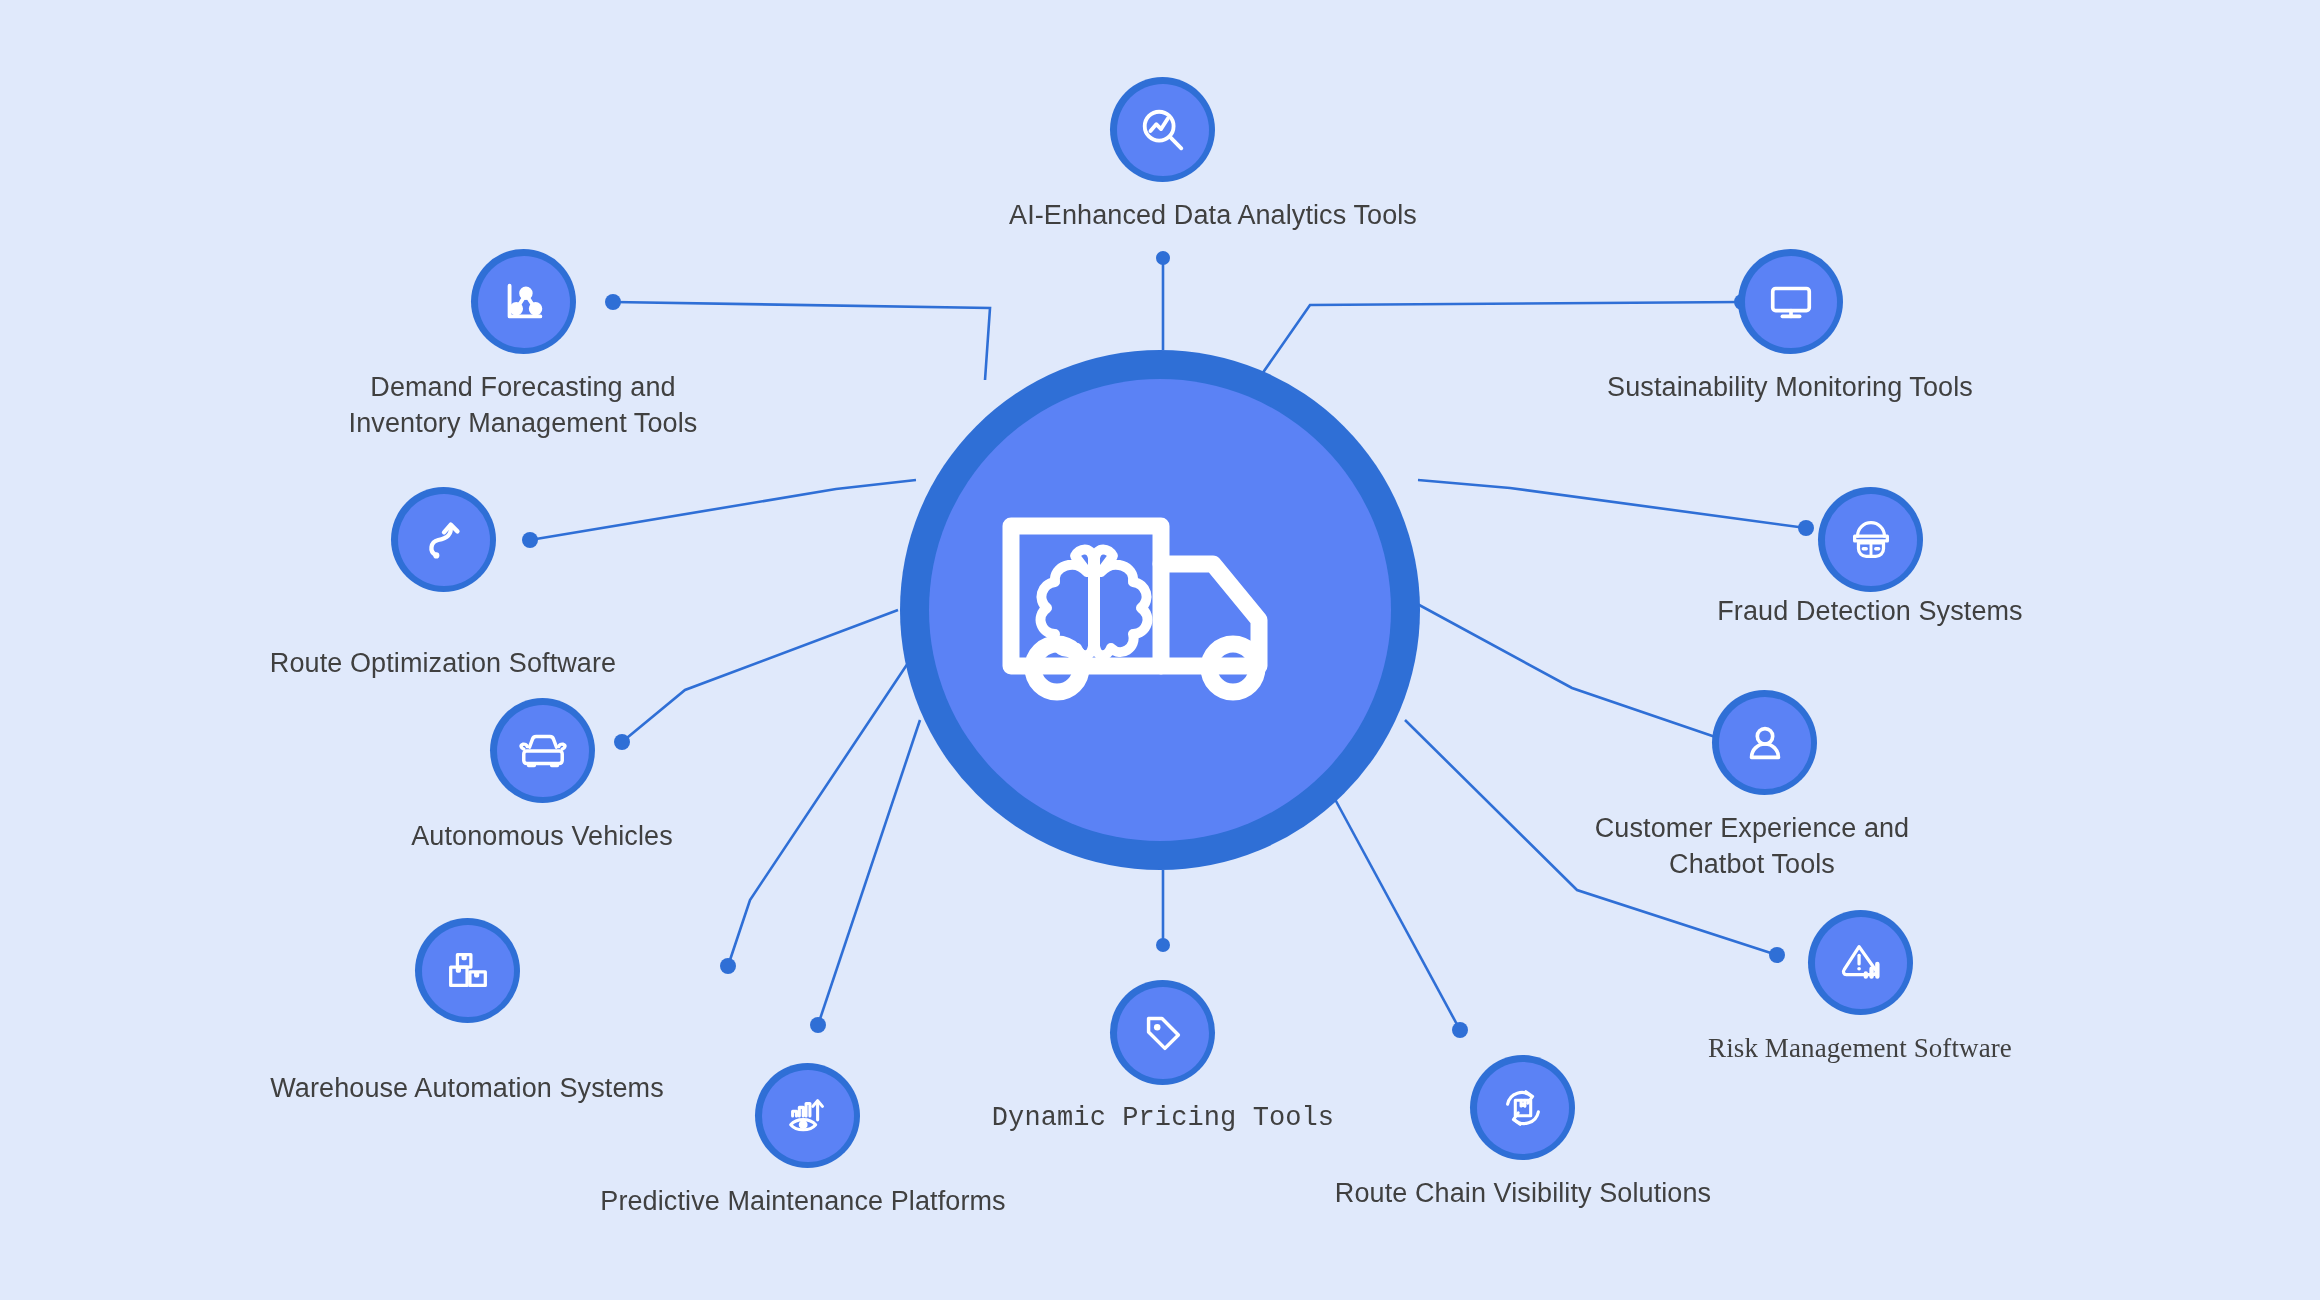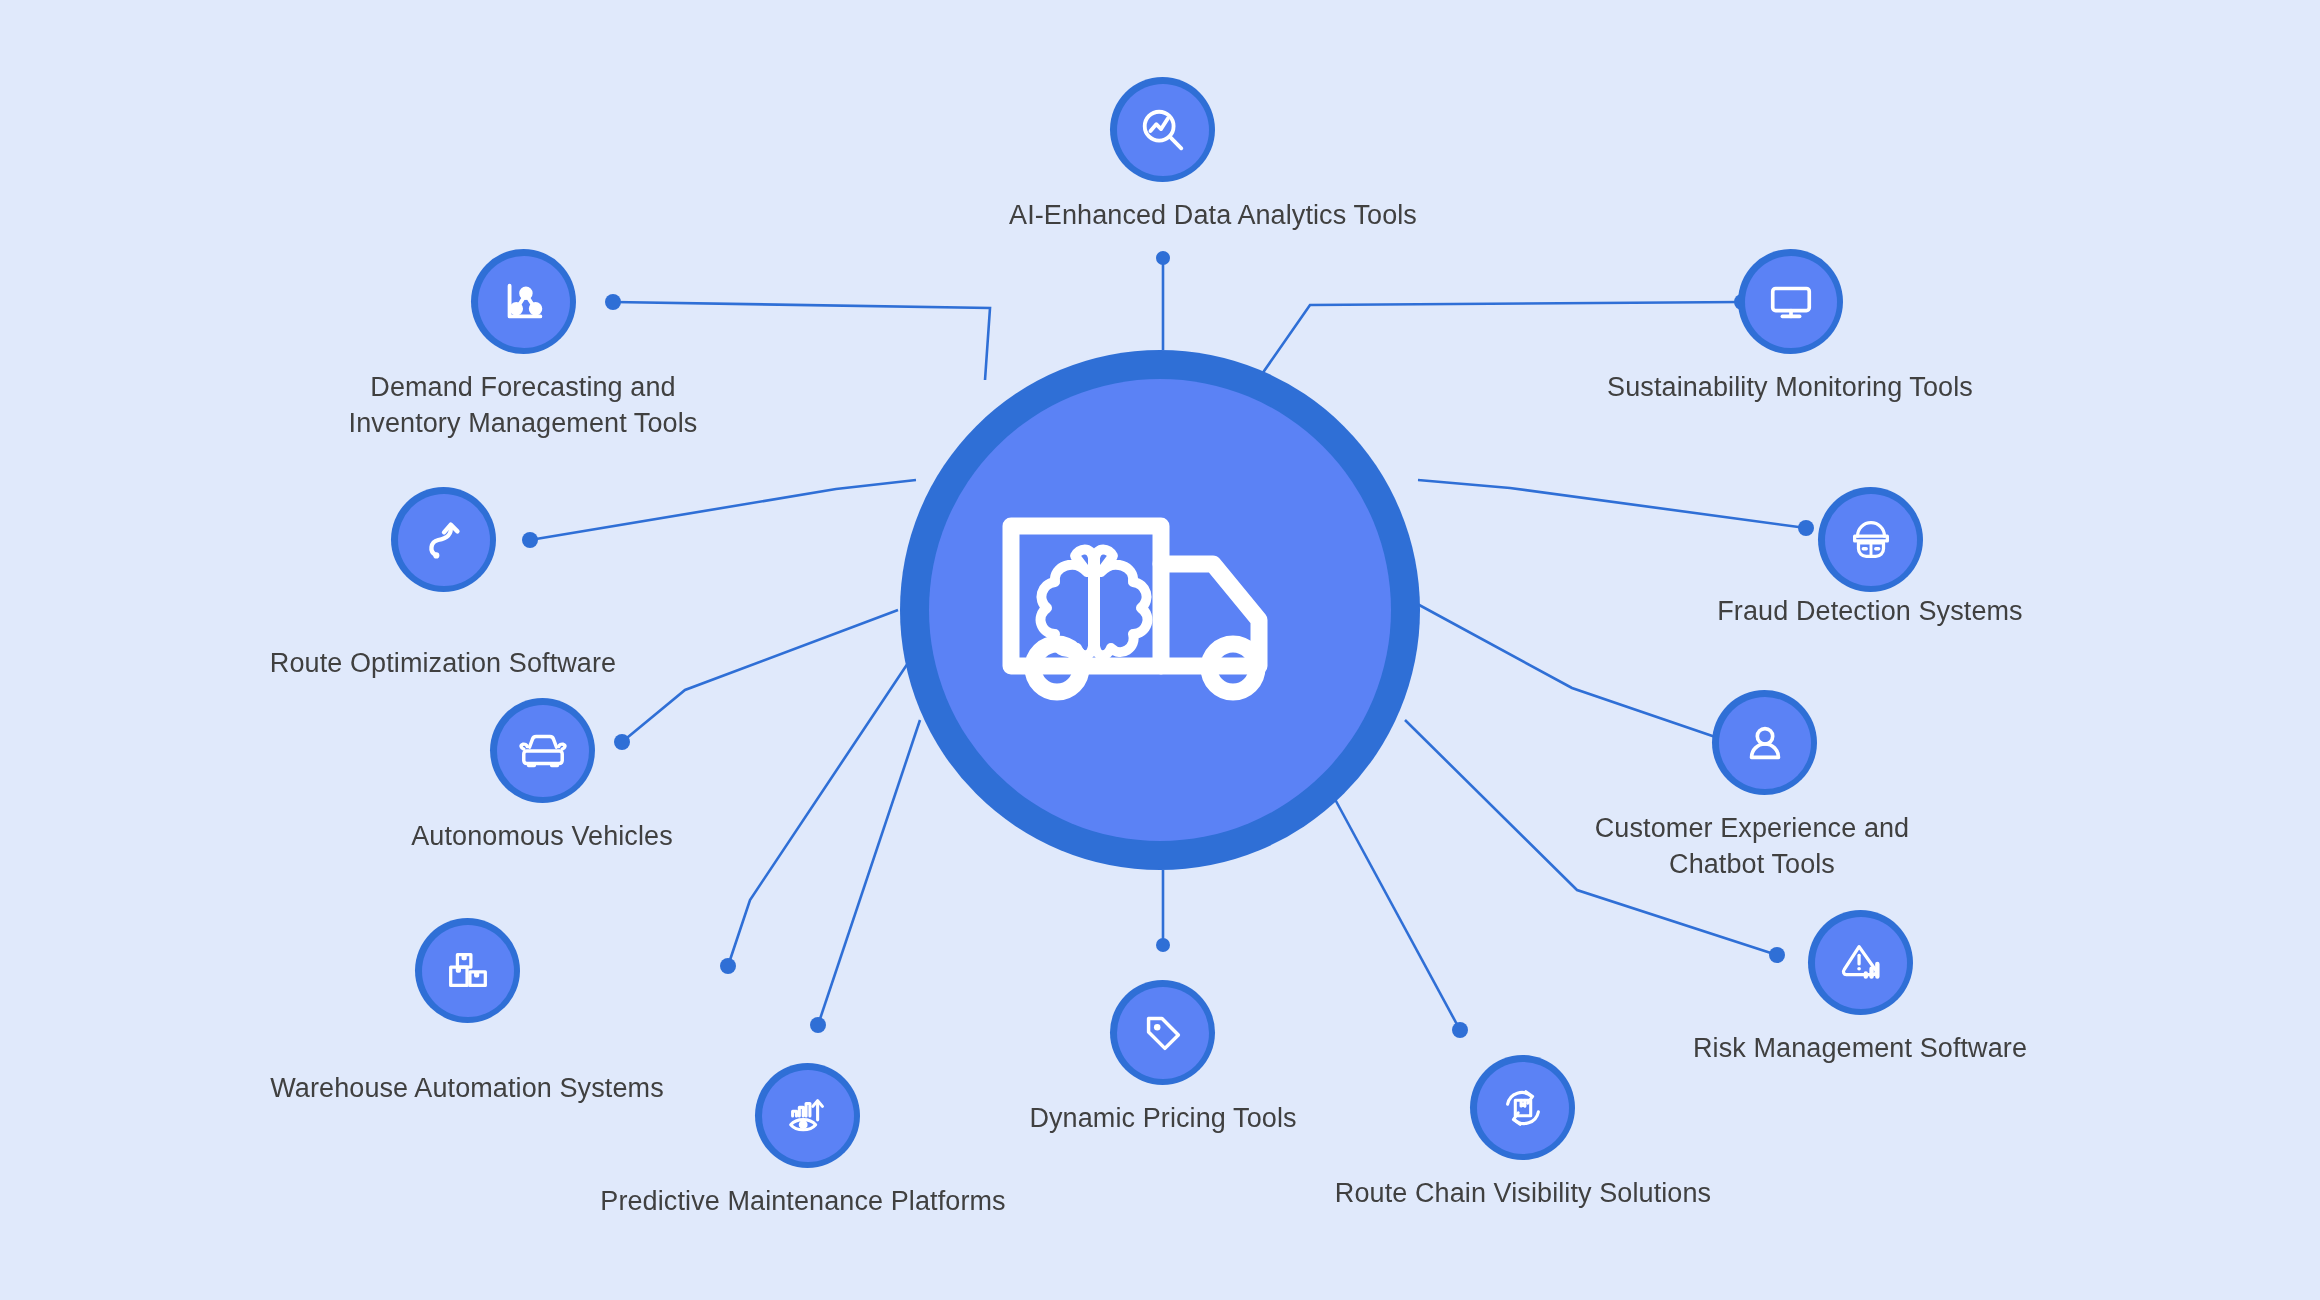--- a/index.html
+++ b/index.html
@@ -194,21 +194,21 @@
 
   <div class="node">
     <div class="node-circle" style="left:1110px;top:980px;width:105px;height:105px;">
       <div class="inner" style="width:92px;height:92px;">
         <svg viewBox="0 0 52 52" width="50" height="50" fill="none" stroke="#fff" stroke-width="3.6" stroke-linecap="round" stroke-linejoin="round">
           <path d="M11 11 h14 l17 17 l-14 14 l-17 -17 z"></path>
           <circle cx="20" cy="20" r="3.4" fill="#fff" stroke="none"></circle>
         </svg>
       </div>
     </div>
-    <div class="node-label" style="left:863px;top:1100px;width:600px;">Dynamic Pricing Tools</div>
+    <div class="node-label" style="left:863px;top:1100px;width:600px;font-family:Liberation Mono, monospace;">Dynamic Pricing Tools</div>
   </div>
 
   <div class="node">
     <div class="node-circle" style="left:1470px;top:1055px;width:105px;height:105px;">
       <div class="inner" style="width:92px;height:92px;">
         <svg viewBox="0 0 52 52" width="50" height="50" fill="none" stroke="#fff" stroke-width="3.2" stroke-linecap="round" stroke-linejoin="round">
           <path d="M35 14 A15 15 0 0 0 10 22"></path>
           <path d="M29 9 L36 14 L31 21"></path>
           <path d="M17 38 A15 15 0 0 0 42 30"></path>
           <path d="M23 43 L16 38 L21 31"></path>
@@ -224,21 +224,21 @@
     <div class="node-circle" style="left:1808px;top:910px;width:105px;height:105px;">
       <div class="inner" style="width:92px;height:92px;">
         <svg viewBox="0 0 52 52" width="50" height="50" fill="none" stroke="#fff" stroke-width="3.4" stroke-linecap="round" stroke-linejoin="round">
           <path d="M24 9 L41 33 a3 3 0 0 1 -2.5 5 H11 a3 3 0 0 1 -2.5 -5 z"></path>
           <path d="M24 18 v9"></path>
           <circle cx="24" cy="32" r="1.9" fill="#fff" stroke="none"></circle>
           <path d="M31 40 v-3 M37 40 v-8 M43 40 v-13" stroke-width="4.6"></path>
         </svg>
       </div>
     </div>
-    <div class="node-label" style="left:1560px;top:1030px;width:600px;">Risk Management Software</div>
+    <div class="node-label" style="left:1560px;top:1030px;width:600px;font-family:Liberation Serif, serif;">Risk Management Software</div>
   </div>
 
   <div class="node">
     <div class="node-circle" style="left:1712px;top:690px;width:105px;height:105px;">
       <div class="inner" style="width:92px;height:92px;">
         <svg viewBox="0 0 52 52" width="50" height="50" fill="none" stroke="#fff" stroke-width="3.8" stroke-linecap="round" stroke-linejoin="round">
           <circle cx="26" cy="19" r="8"></circle>
           <path d="M12 41 a14 14 0 0 1 28 0 z"></path>
         </svg>
       </div>

